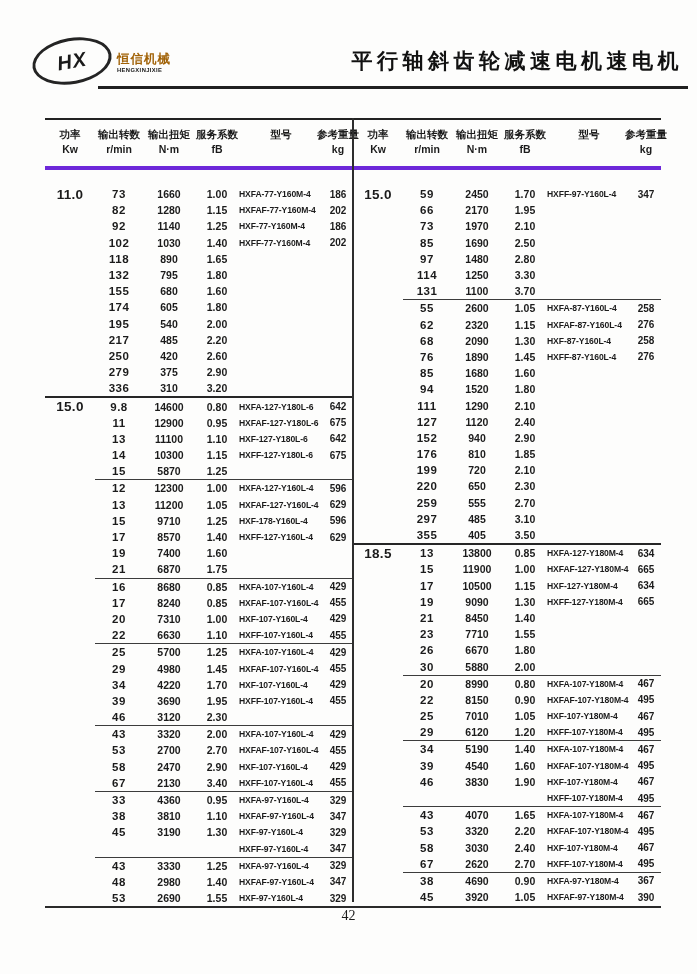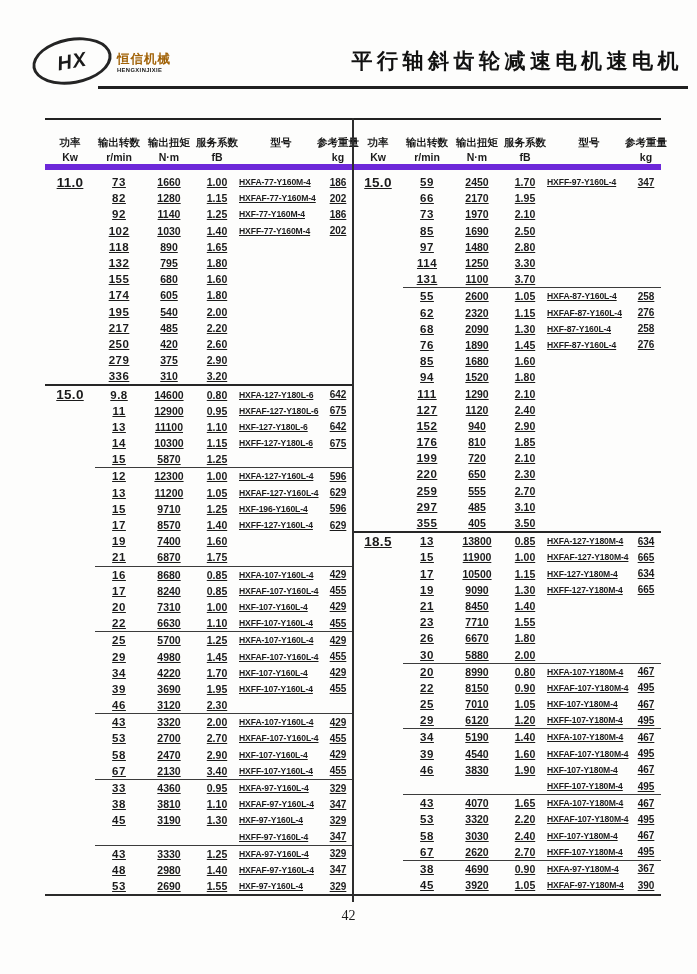--- a/index.html
+++ b/index.html
@@ -28,27 +28,27 @@
     position:absolute;left:45px;top:118px;width:616px;display:flex;
     border-top:2.5px solid #222;
   }
   .vdivider{position:absolute;left:352px;top:118px;width:2px;height:784px;background:#2d2d2d;}
   .col-table{width:308px;}
   .col-table.left{border-bottom:2px solid #2a2a2a;}
   .col-table.right{border-bottom:2px solid #2a2a2a;}
 
   .thead{
     display:grid;grid-template-columns:50px 48px 52px 44px 84px 30px;
-    height:50px;border-bottom:6px solid #6d28d9;padding-top:15px;box-sizing:border-box;
+    height:50px;border-bottom:4px solid #6d28d9;padding-top:7px;box-sizing:border-box;
   }
   .th{display:flex;flex-direction:column;align-items:center;font-weight:bold;line-height:1.45;}
   .th-cn{font-size:10.5px;white-space:nowrap;}
   .th-unit{font-size:10.5px;white-space:nowrap;}
 
-  .table-body{padding-top:4px;text-decoration:underline;}
+  .table-body{padding-top:16px;}
   .section{display:flex;}
   .section + .section{border-top:2px solid #262626;}
   .power-label{width:50px;box-sizing:border-box;font-weight:bold;font-size:13.5px;
     text-align:center;padding-top:1px;letter-spacing:0.3px;}
   .blocks{flex:1;}
   .block + .block{border-top:1.5px solid #3c3c3c;}
   .row{display:grid;grid-template-columns:48px 52px 44px 84px 30px;height:16.2px;align-items:center;}
   .c-rpm{text-align:center;font-weight:bold;font-size:11.5px;letter-spacing:0.5px;}
   .c-tq{text-align:center;font-weight:bold;font-size:10.5px;}
   .c-fb{text-align:center;font-weight:bold;font-size:10.5px;}
@@ -254,21 +254,21 @@
                   <div class="c-rpm">13</div>
                   <div class="c-tq">11200</div>
                   <div class="c-fb">1.05</div>
                   <div class="c-model">HXFAF-127-Y160L-4</div>
                   <div class="c-kg">629</div>
                 </div>
                 <div class="row">
                   <div class="c-rpm">15</div>
                   <div class="c-tq">9710</div>
                   <div class="c-fb">1.25</div>
-                  <div class="c-model">HXF-196-Y160L-4</div>
+                  <div class="c-model">HXF-178-Y160L-4</div>
                   <div class="c-kg">596</div>
                 </div>
                 <div class="row">
                   <div class="c-rpm">17</div>
                   <div class="c-tq">8570</div>
                   <div class="c-fb">1.40</div>
                   <div class="c-model">HXFF-127-Y160L-4</div>
                   <div class="c-kg">629</div>
                 </div>
                 <div class="row">

